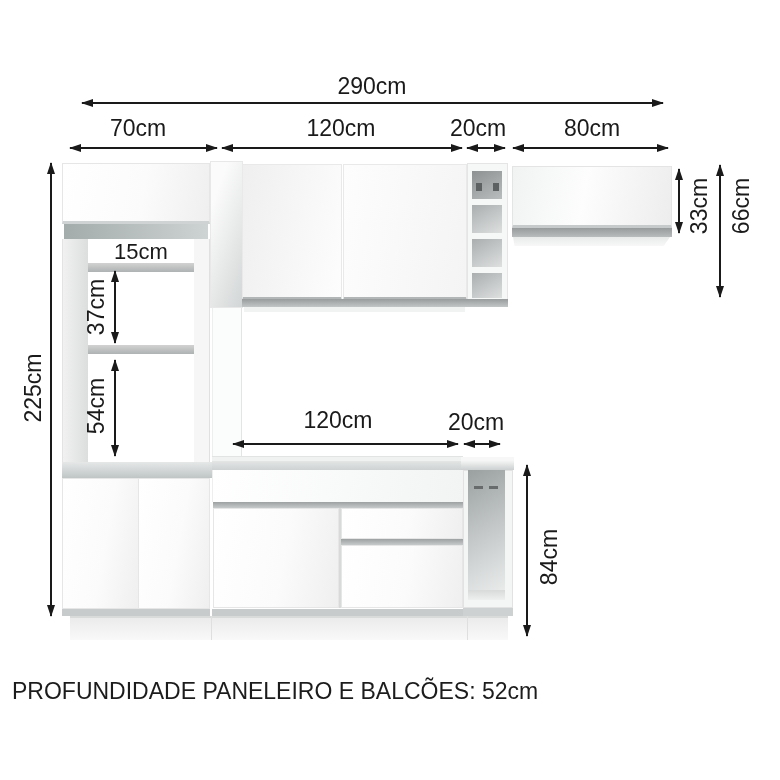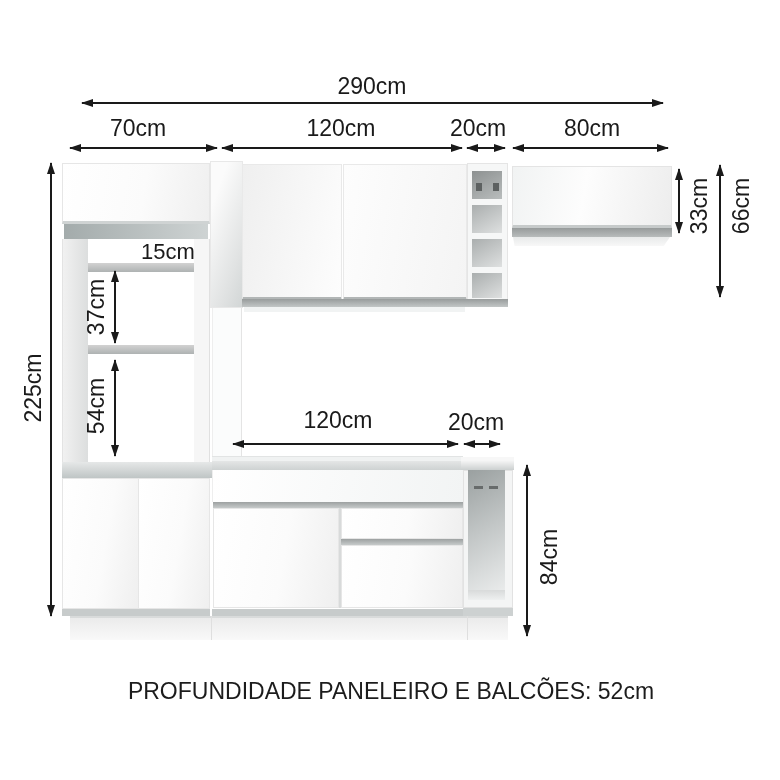--- a/index.html
+++ b/index.html
@@ -27,21 +27,21 @@
   .va::before { content:""; position:absolute; top:-1px; left:-3px; width:0; height:0;
     border-left:4px solid transparent; border-right:4px solid transparent; border-bottom:12px solid #1a1a1a; }
   .va::after  { content:""; position:absolute; bottom:-1px; left:-3px; width:0; height:0;
     border-left:4px solid transparent; border-right:4px solid transparent; border-top:12px solid #1a1a1a; }
   
   .hlbl { position:absolute; transform: translateX(-50%); white-space:nowrap;
     font-size: 23px; line-height: 26px; color:#1a1a1a;text-align:right; }
   .vlbl { position:absolute; width:200px; height:26px; margin-left:-100px; margin-top:-13px;
     display:flex; align-items:center; justify-content:center;
     transform: rotate(-90deg); white-space:nowrap; font-size:23px; color:#1a1a1a; }
-  .footer-line { position:absolute; left:0; width:770px; text-align:center;
+  .footer-line { position:absolute; left:0; width:770px; 
     font-size:23px; line-height:28px; color:#1c1c1c;padding-left:12px; }
 </style>
 </head>
 <body>
 
 <div id="stage">
 
   <div class="face" style="left:62px;top:163px;width:148px;height:61px;border-bottom:3px solid #cfd3d3;"></div>
   <div class="abs" style="left:64px;top:224px;width:144px;height:15px;background:linear-gradient(90deg,#a3abab,#ced3d3);"></div>
   <div class="abs" style="left:62px;top:239px;width:26px;height:223px;background:linear-gradient(90deg,#f1f1f1,#dcdede);border-left:1px solid #e3e3e3;"></div>
@@ -109,21 +109,21 @@
   <div class="va" style="left:114px;top:360px;height:96px;"></div>
   <div class="va" style="left:678px;top:169px;height:64px;"></div>
   <div class="va" style="left:719px;top:165px;height:132px;"></div>
   <div class="va" style="left:526px;top:465px;height:171px;"></div>
 
   <div class="hlbl" style="left:372px;top:73px;">290cm</div>
   <div class="hlbl" style="left:138px;top:115px;">70cm</div>
   <div class="hlbl" style="left:341px;top:115px;">120cm</div>
   <div class="hlbl" style="left:478px;top:115px;">20cm</div>
   <div class="hlbl" style="left:592px;top:115px;">80cm</div>
-  <div class="hlbl" style="left:141px;top:239px;font-size:22px;margin-left:27px;">15cm</div>
+  <div class="hlbl" style="left:141px;top:239px;font-size:22px;">15cm</div>
   <div class="hlbl" style="left:338px;top:407px;">120cm</div>
   <div class="hlbl" style="left:476px;top:409px;">20cm</div>
   <div class="vlbl" style="left:33px;top:388px;">225cm</div>
   <div class="vlbl" style="left:96px;top:307px;">37cm</div>
   <div class="vlbl" style="left:96px;top:406px;">54cm</div>
   <div class="vlbl" style="left:699px;top:206px;">33cm</div>
   <div class="vlbl" style="left:741px;top:206px;">66cm</div>
   <div class="vlbl" style="left:549px;top:557px;">84cm</div>
 
   <div class="footer-line" style="top:677px;">PROFUNDIDADE PANELEIRO E BALCÕES: 52cm</div>

